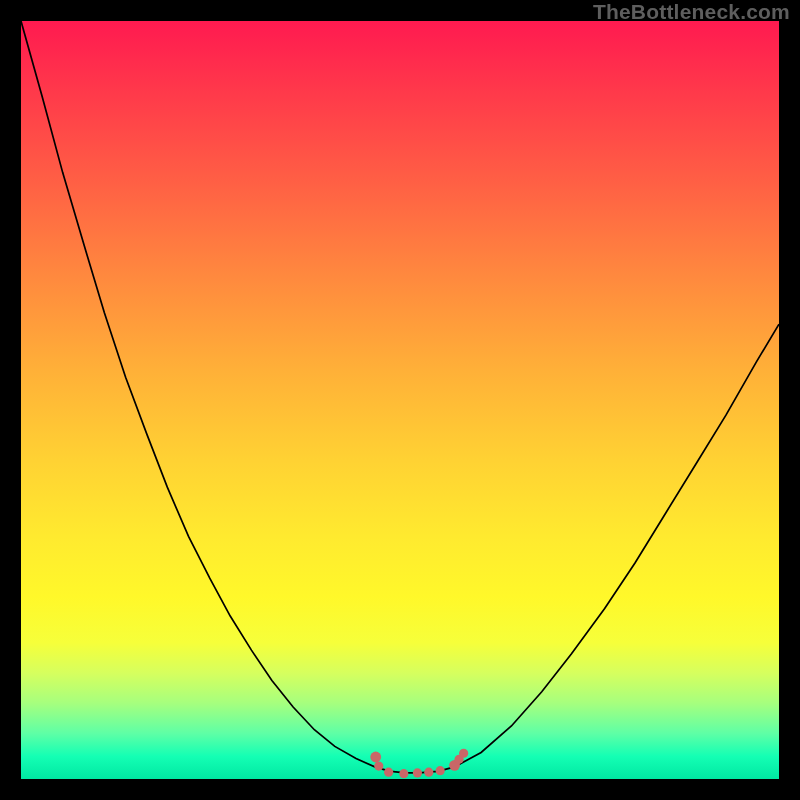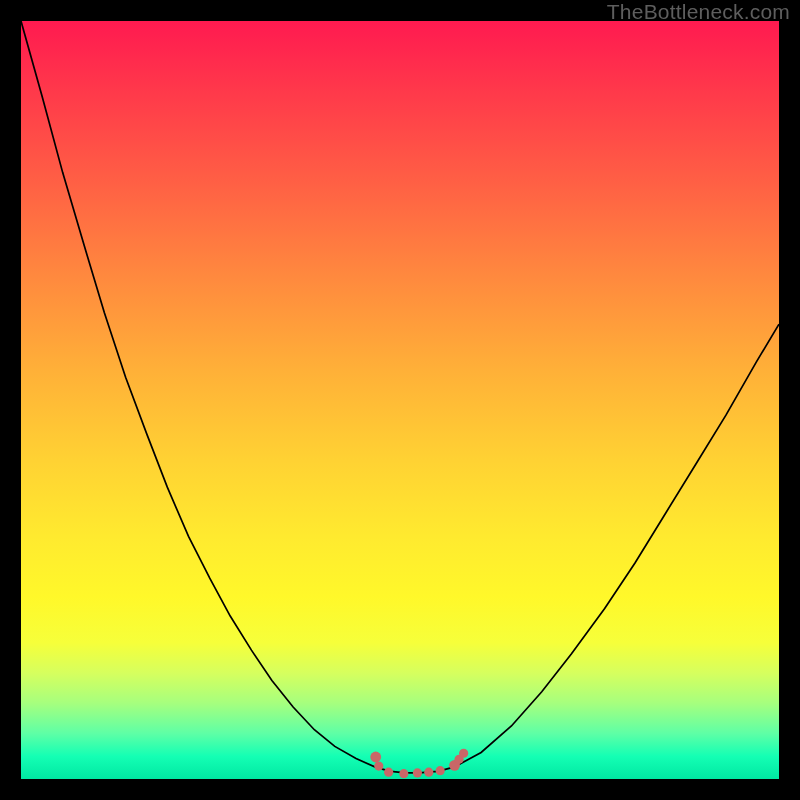--- a/index.html
+++ b/index.html
@@ -32,21 +32,21 @@
       #5effa6 94%,
       #14ffb4 97%,
       #00e8a2 100%
     );
   }
   .watermark {
     position: absolute;
     top: 0px;
     right: 10px;
     font-size: 21px;
-    font-weight: 400;
+    font-weight: 700;
     color: #5e5e5e;
     letter-spacing: 0.2px;
     user-select: none;
   }
   svg.plot {
     position: absolute;
     left: 0;
     top: 0;
     width: 758px;
     height: 758px;

